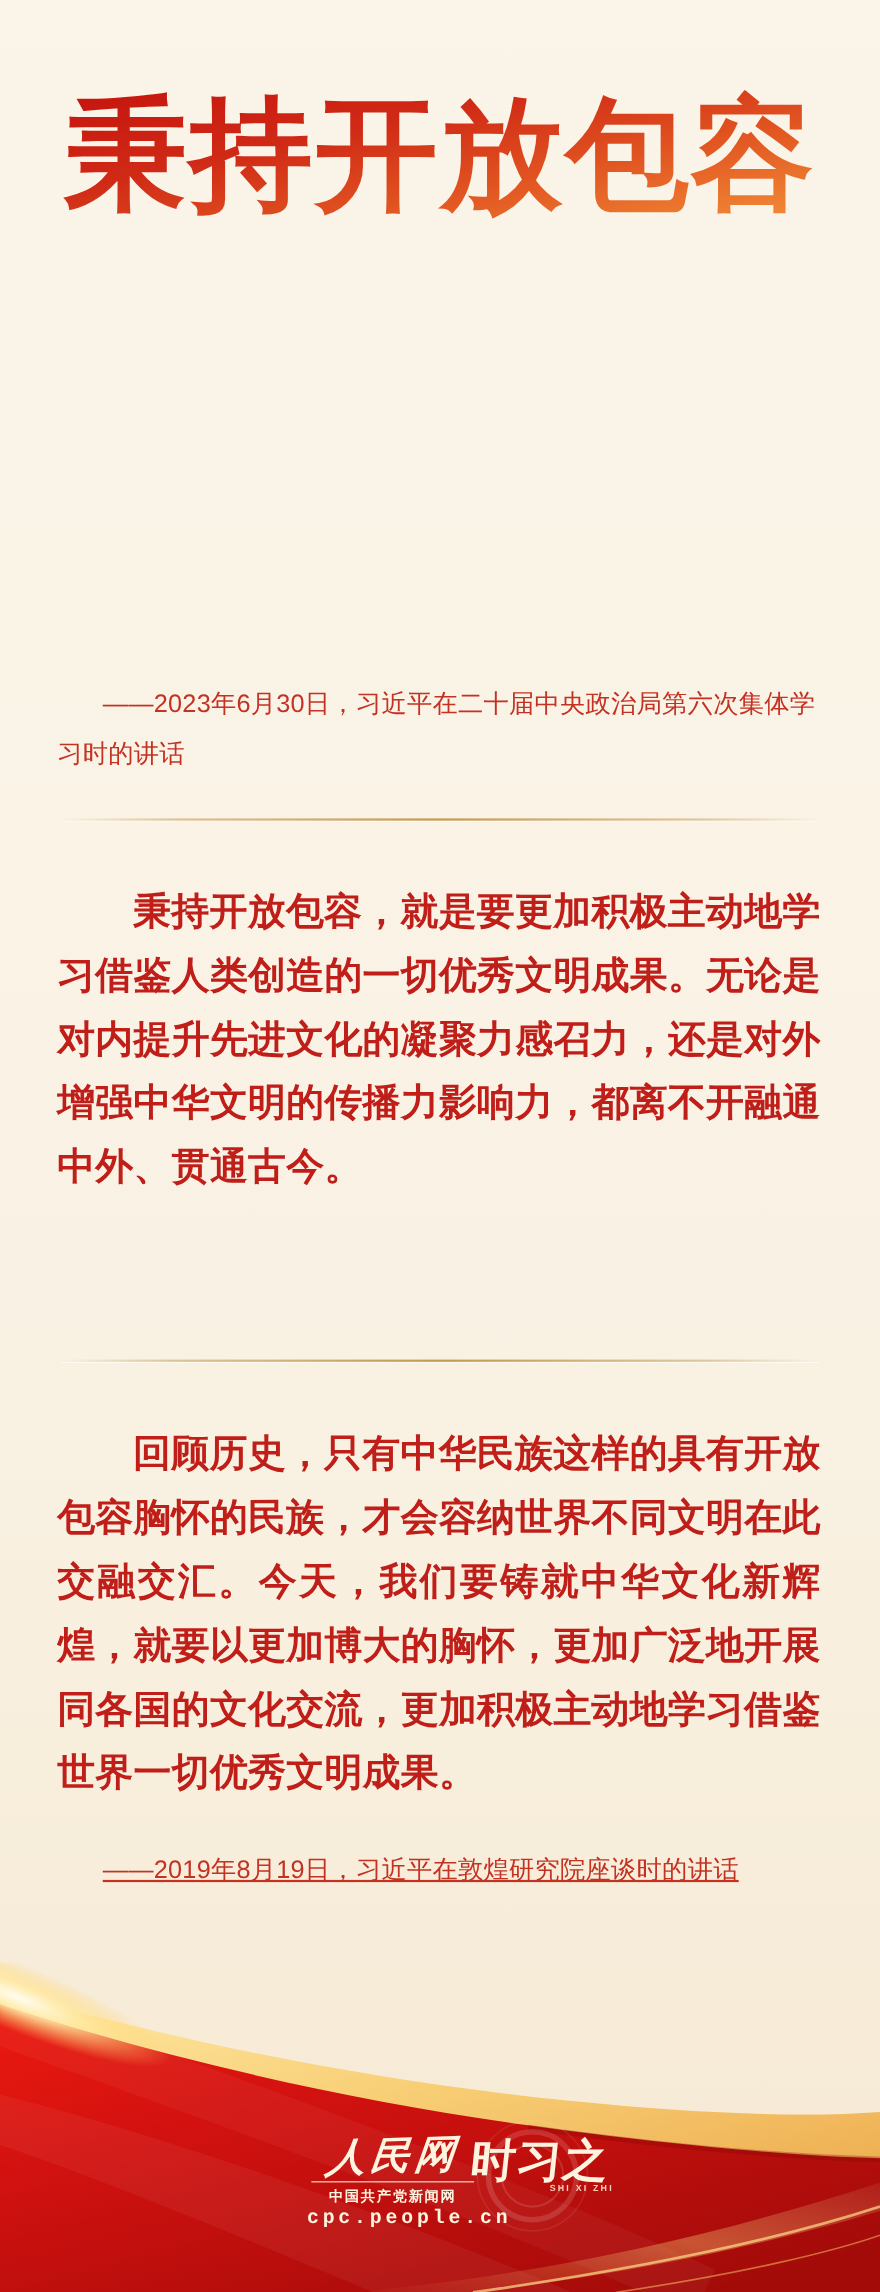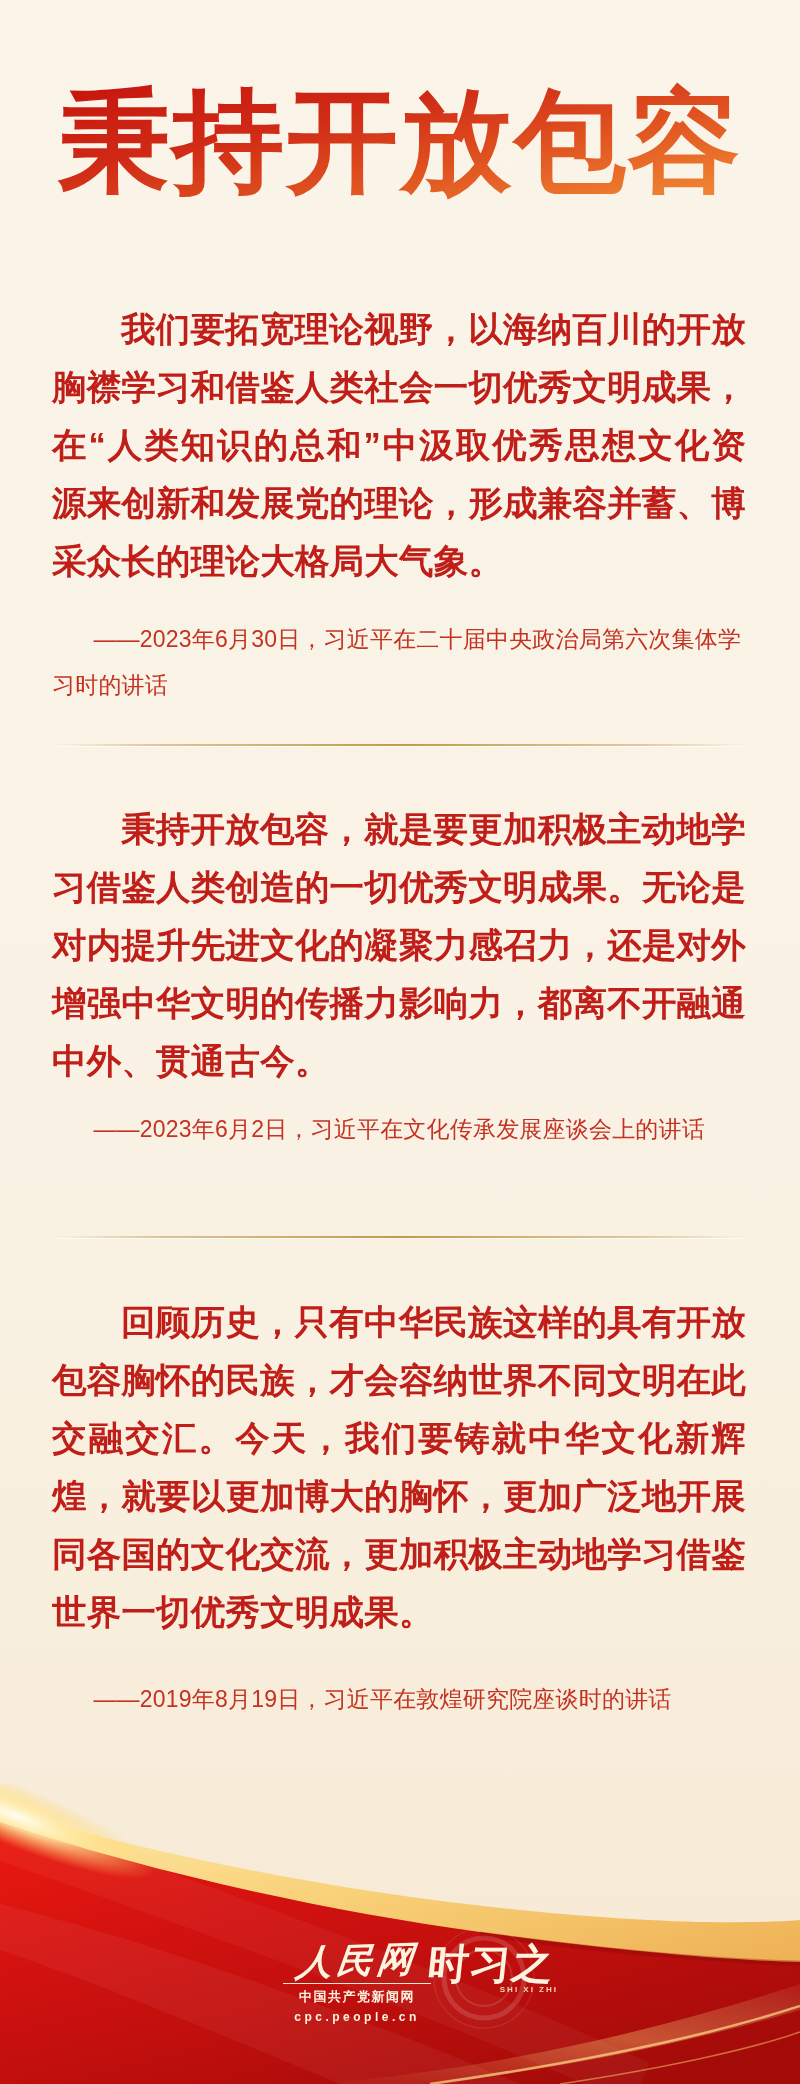--- a/index.html
+++ b/index.html
@@ -46,43 +46,43 @@
     background:linear-gradient(90deg,
       rgba(205,170,100,0) 0%,
       rgba(190,150,80,.5) 15%,
       #c39a4e 50%,
       rgba(190,150,80,.45) 85%,
       rgba(205,170,100,0) 100%);
     box-shadow:0 1px 0 rgba(255,255,255,.65);
   }
   .q1{top:300px;} .a1{top:616px;} .d1{top:744px;}
   .q2{top:800px;} .a2{top:1106px;} .d2{top:1236px;}
-  .q3{top:1293px;} .a3{top:1676px;}
+  .q3{top:1293px;} .a3{top:1676px;text-decoration:underline;}
   
   .banner-area{position:absolute;left:0;top:1784px;width:800px;height:300px;}
   .banner-svg{position:absolute;left:0;top:0;}
   .logo-text{color:#fdf4e0;}
   .pd-logo{
     position:absolute;left:279px;top:156px;width:156px;
     text-align:center;
   }
   .pd-script{
     font-family:"DejaVu Serif","Liberation Serif",serif;
     font-style:italic;font-weight:bold;
     font-size:36px;line-height:40px;
     transform:skewX(-8deg) rotate(-2deg);
     letter-spacing:4px;
   }
   .pd-line{width:148px;height:1px;margin:3px auto 2px auto;background:rgba(255,248,228,.92);}
   .pd-site{
     font-size:13px;line-height:22px;font-weight:bold;letter-spacing:1.5px;white-space:nowrap;
   }
   .pd-url{
-    font-size:12px;line-height:18px;font-weight:bold;letter-spacing:3.5px;
-    font-family:Liberation Sans, sans-serif;
+    font-size:18px;line-height:18px;font-weight:bold;letter-spacing:3.5px;
+    font-family:Liberation Mono, monospace;
   }
   .sxz-logo{position:absolute;left:428px;top:158px;}
   .sxz-main{
     font-size:41px;line-height:44px;font-weight:bold;
     transform:skewX(-6deg);
     letter-spacing:1px;white-space:nowrap;
   }
   .sxz-pinyin{
     position:absolute;right:-4px;bottom:-8px;
     font-size:8px;letter-spacing:2px;font-weight:bold;
@@ -90,26 +90,24 @@
     padding-left:12px;
   }
 </style>
 </head>
 <body>
 
 <div class="page">
 
   <div class="title">秉持开放包容</div>
 
-  <div class="quote q1">我们要拓宽理论视野，以海纳百川的开放胸襟学习和借鉴人类社会一切优秀文明成果，在“人类知识的总和”中汲取优秀思想文化资源来创新和发展党的理论，形成兼容并蓄、博采众长的理论大格局大气象。</div>
   <div class="attribution a1">——2023年6月30日，习近平在二十届中央政治局第六次集体学习时的讲话</div>
   <div class="divider d1"></div>
 
   <div class="quote q2">秉持开放包容，就是要更加积极主动地学习借鉴人类创造的一切优秀文明成果。无论是对内提升先进文化的凝聚力感召力，还是对外增强中华文明的传播力影响力，都离不开融通中外、贯通古今。</div>
-  <div class="attribution a2">——2023年6月2日，习近平在文化传承发展座谈会上的讲话</div>
   <div class="divider d2"></div>
 
   <div class="quote q3">回顾历史，只有中华民族这样的具有开放包容胸怀的民族，才会容纳世界不同文明在此交融交汇。今天，我们要铸就中华文化新辉煌，就要以更加博大的胸怀，更加广泛地开展同各国的文化交流，更加积极主动地学习借鉴世界一切优秀文明成果。</div>
   <div class="attribution a3">——2019年8月19日，习近平在敦煌研究院座谈时的讲话</div>
 
   <div class="banner-area">
     <svg class="banner-svg" width="800" height="300" viewBox="0 0 800 300" xmlns="http://www.w3.org/2000/svg">
       <defs>
         <linearGradient id="gGold" x1="0" y1="0" x2="1" y2="1">
           <stop offset="0" stop-color="#ffeaa9"></stop>

